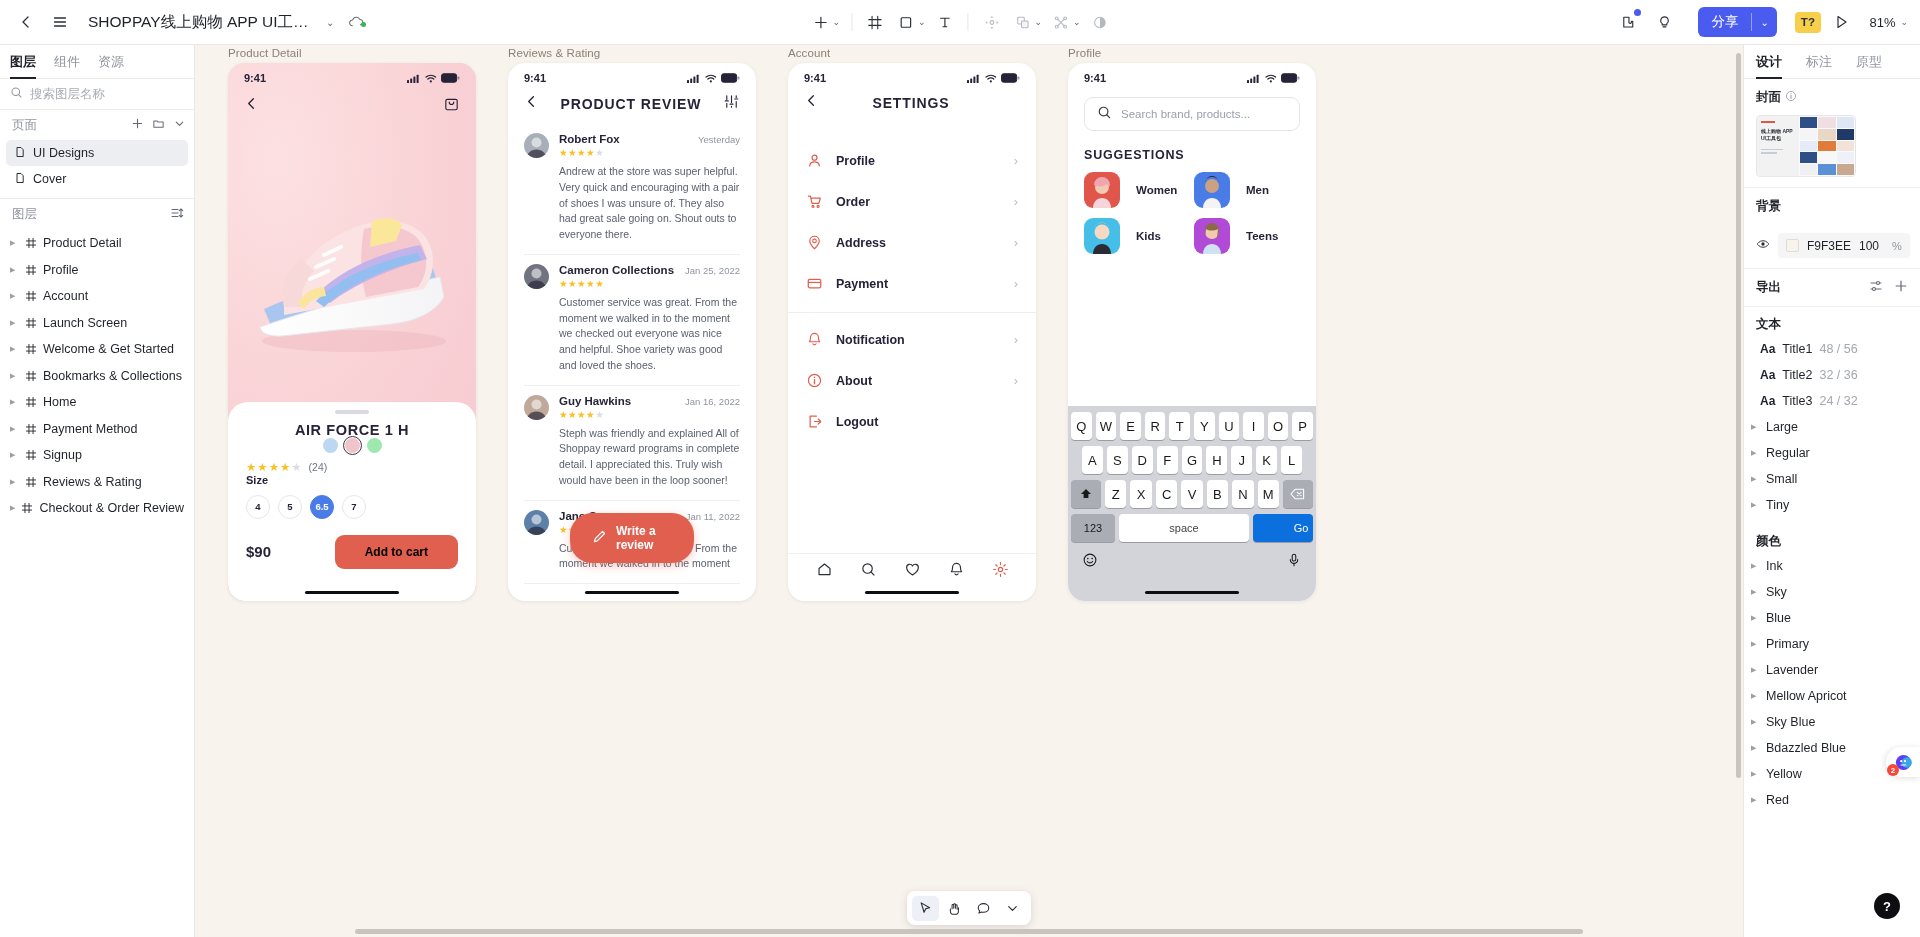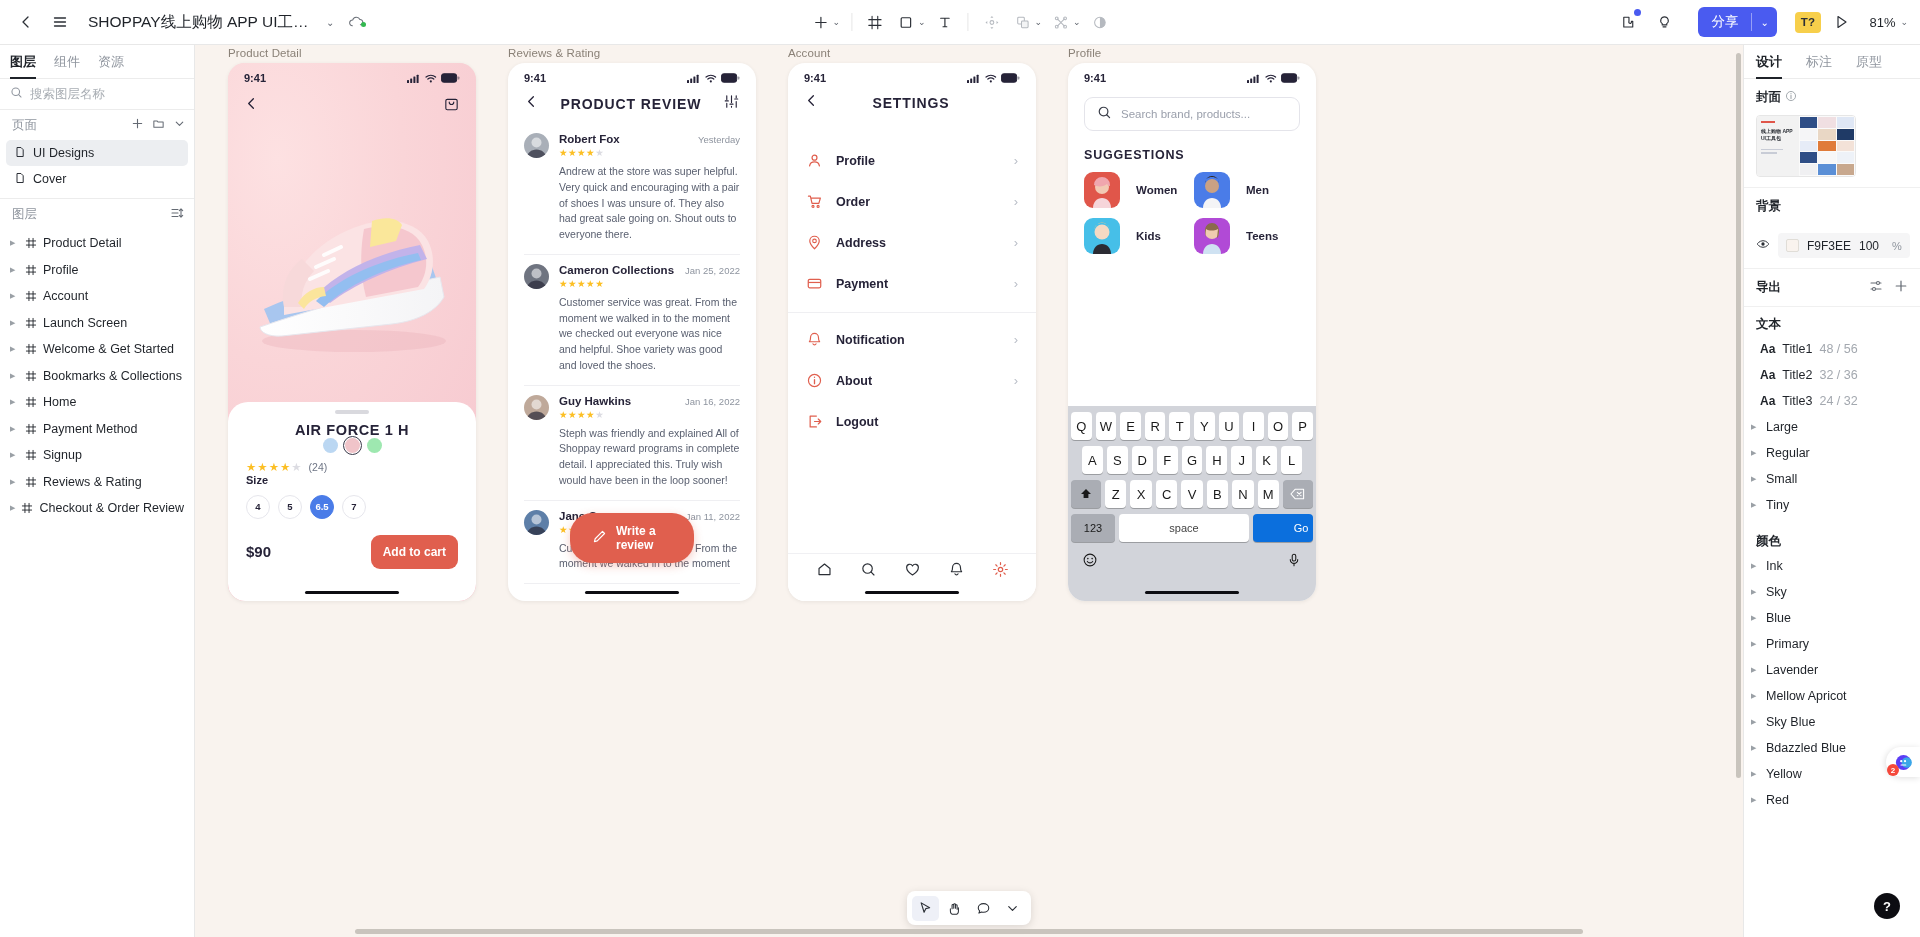--- a/index.html
+++ b/index.html
@@ -152,22 +152,22 @@
   .sizes { display: flex; gap: 8px; margin-top: 9px; }
   .sz {
     width: 24px; height: 24px; border-radius: 50%; border: 1px solid #e6e6ec;
     display: flex; align-items: center; justify-content: center;
     font-size: 9.5px; font-weight: 700; color: #262338;
   }
   .sz.on { background: #4a7ce8; border-color: #4a7ce8; color: #fff; }
   .p1-foot { display: flex; align-items: center; justify-content: space-between; margin-top: 16px; }
   .price { font-size: 15px; font-weight: 700; color: #262338; }
   .cart-btn {
-    background: #e05f4e; color: #ffffff; border-radius: 9px;
-    padding: 10px 12px; font-size: 12px; font-weight: 700;
+    background: #e05f4e; color: #000000; border-radius: 9px;
+    padding: 10px 30px; font-size: 12px; font-weight: 700;
   }
   .home-ind { position: absolute; bottom: 7px; left: 50%; transform: translateX(-50%); width: 94px; height: 3.5px; border-radius: 3px; background: #0d0d12; }
 
   
   #p2 { left: 313px; top: 18px; }
   .ph-nav {
     display: flex; align-items: center; justify-content: space-between;
     padding: 4px 16px 10px 16px;
   }
   .ph-title { font-size: 14px; font-weight: 700; letter-spacing: .9px; color: #262338; }

